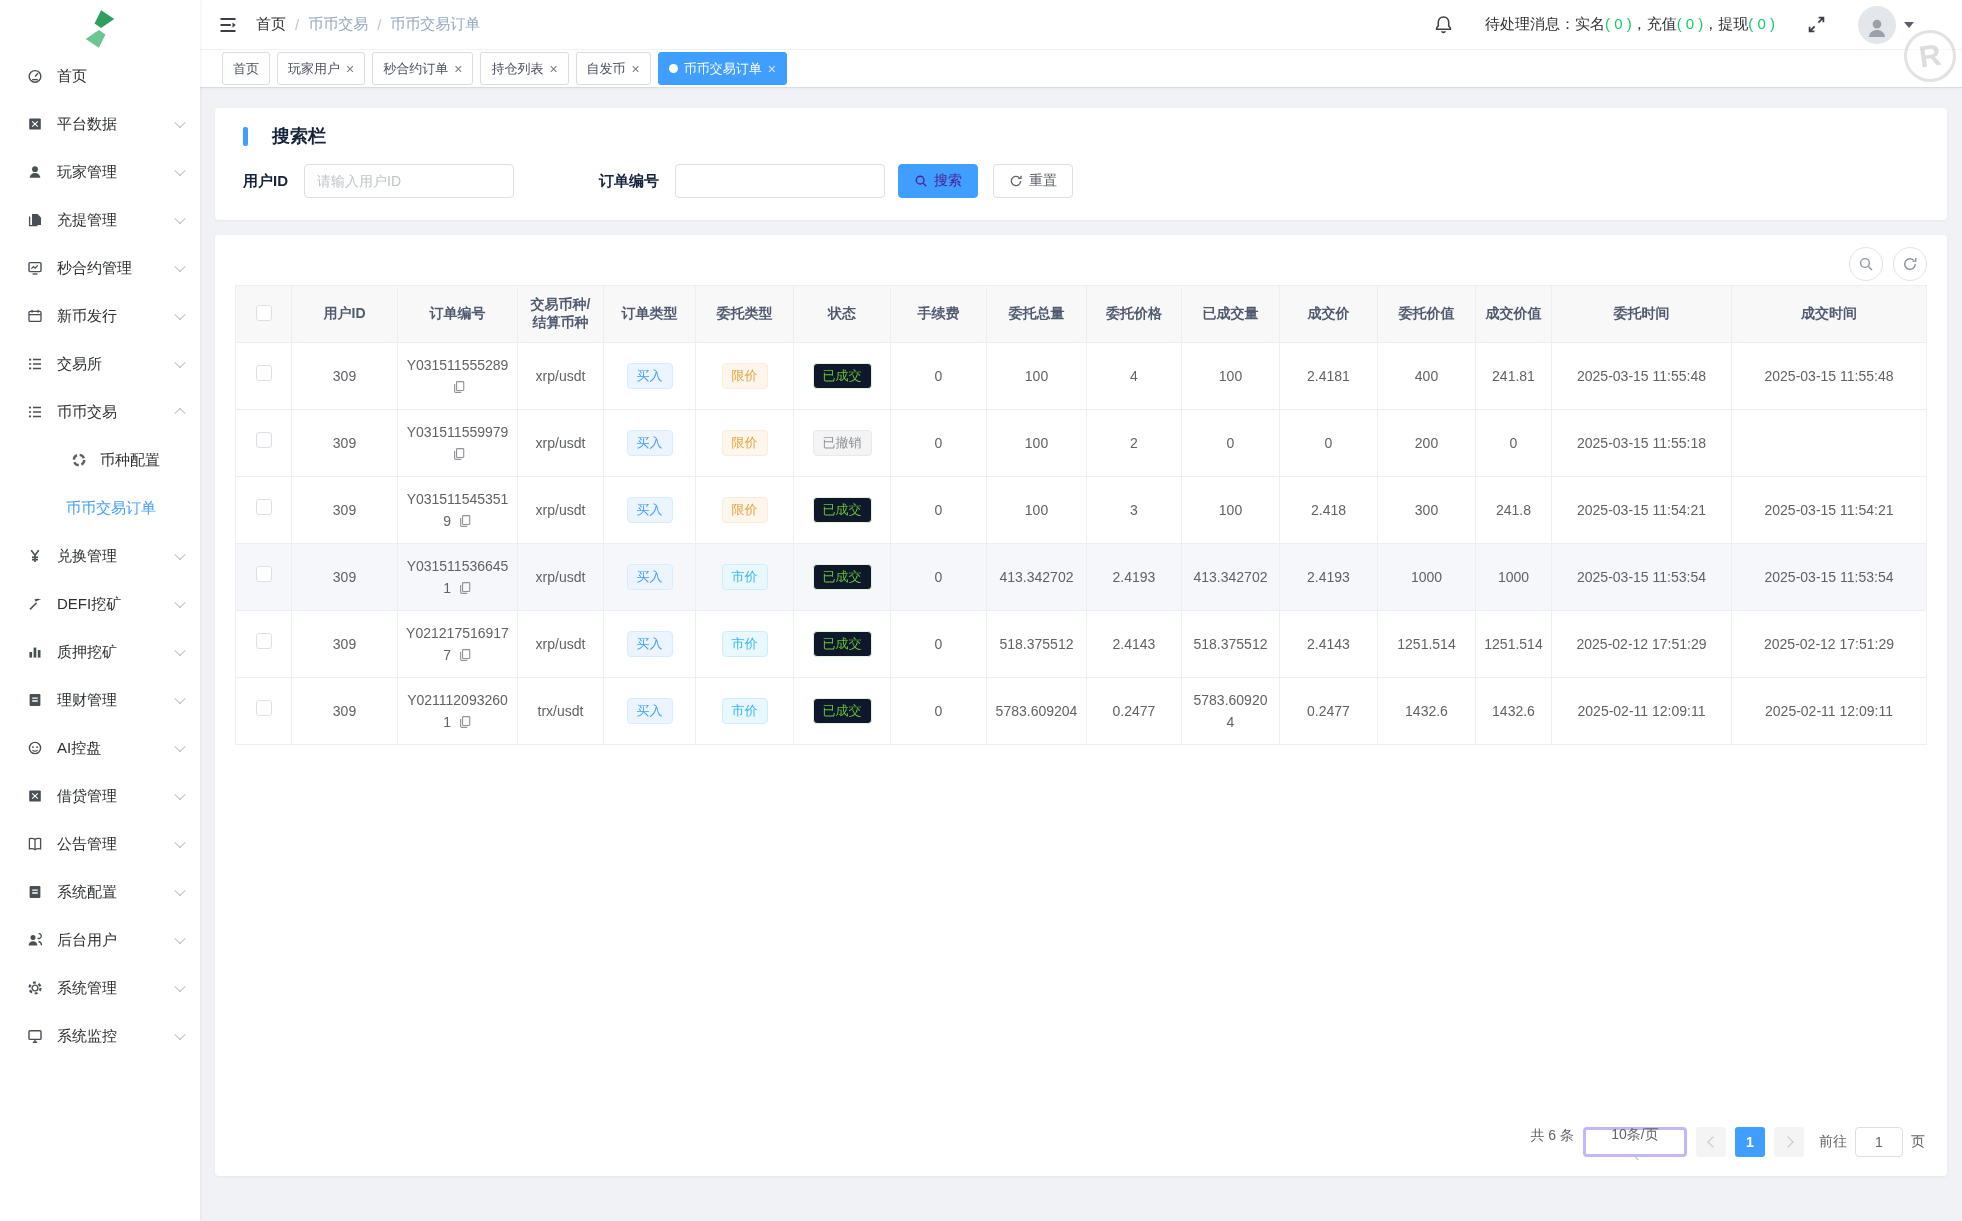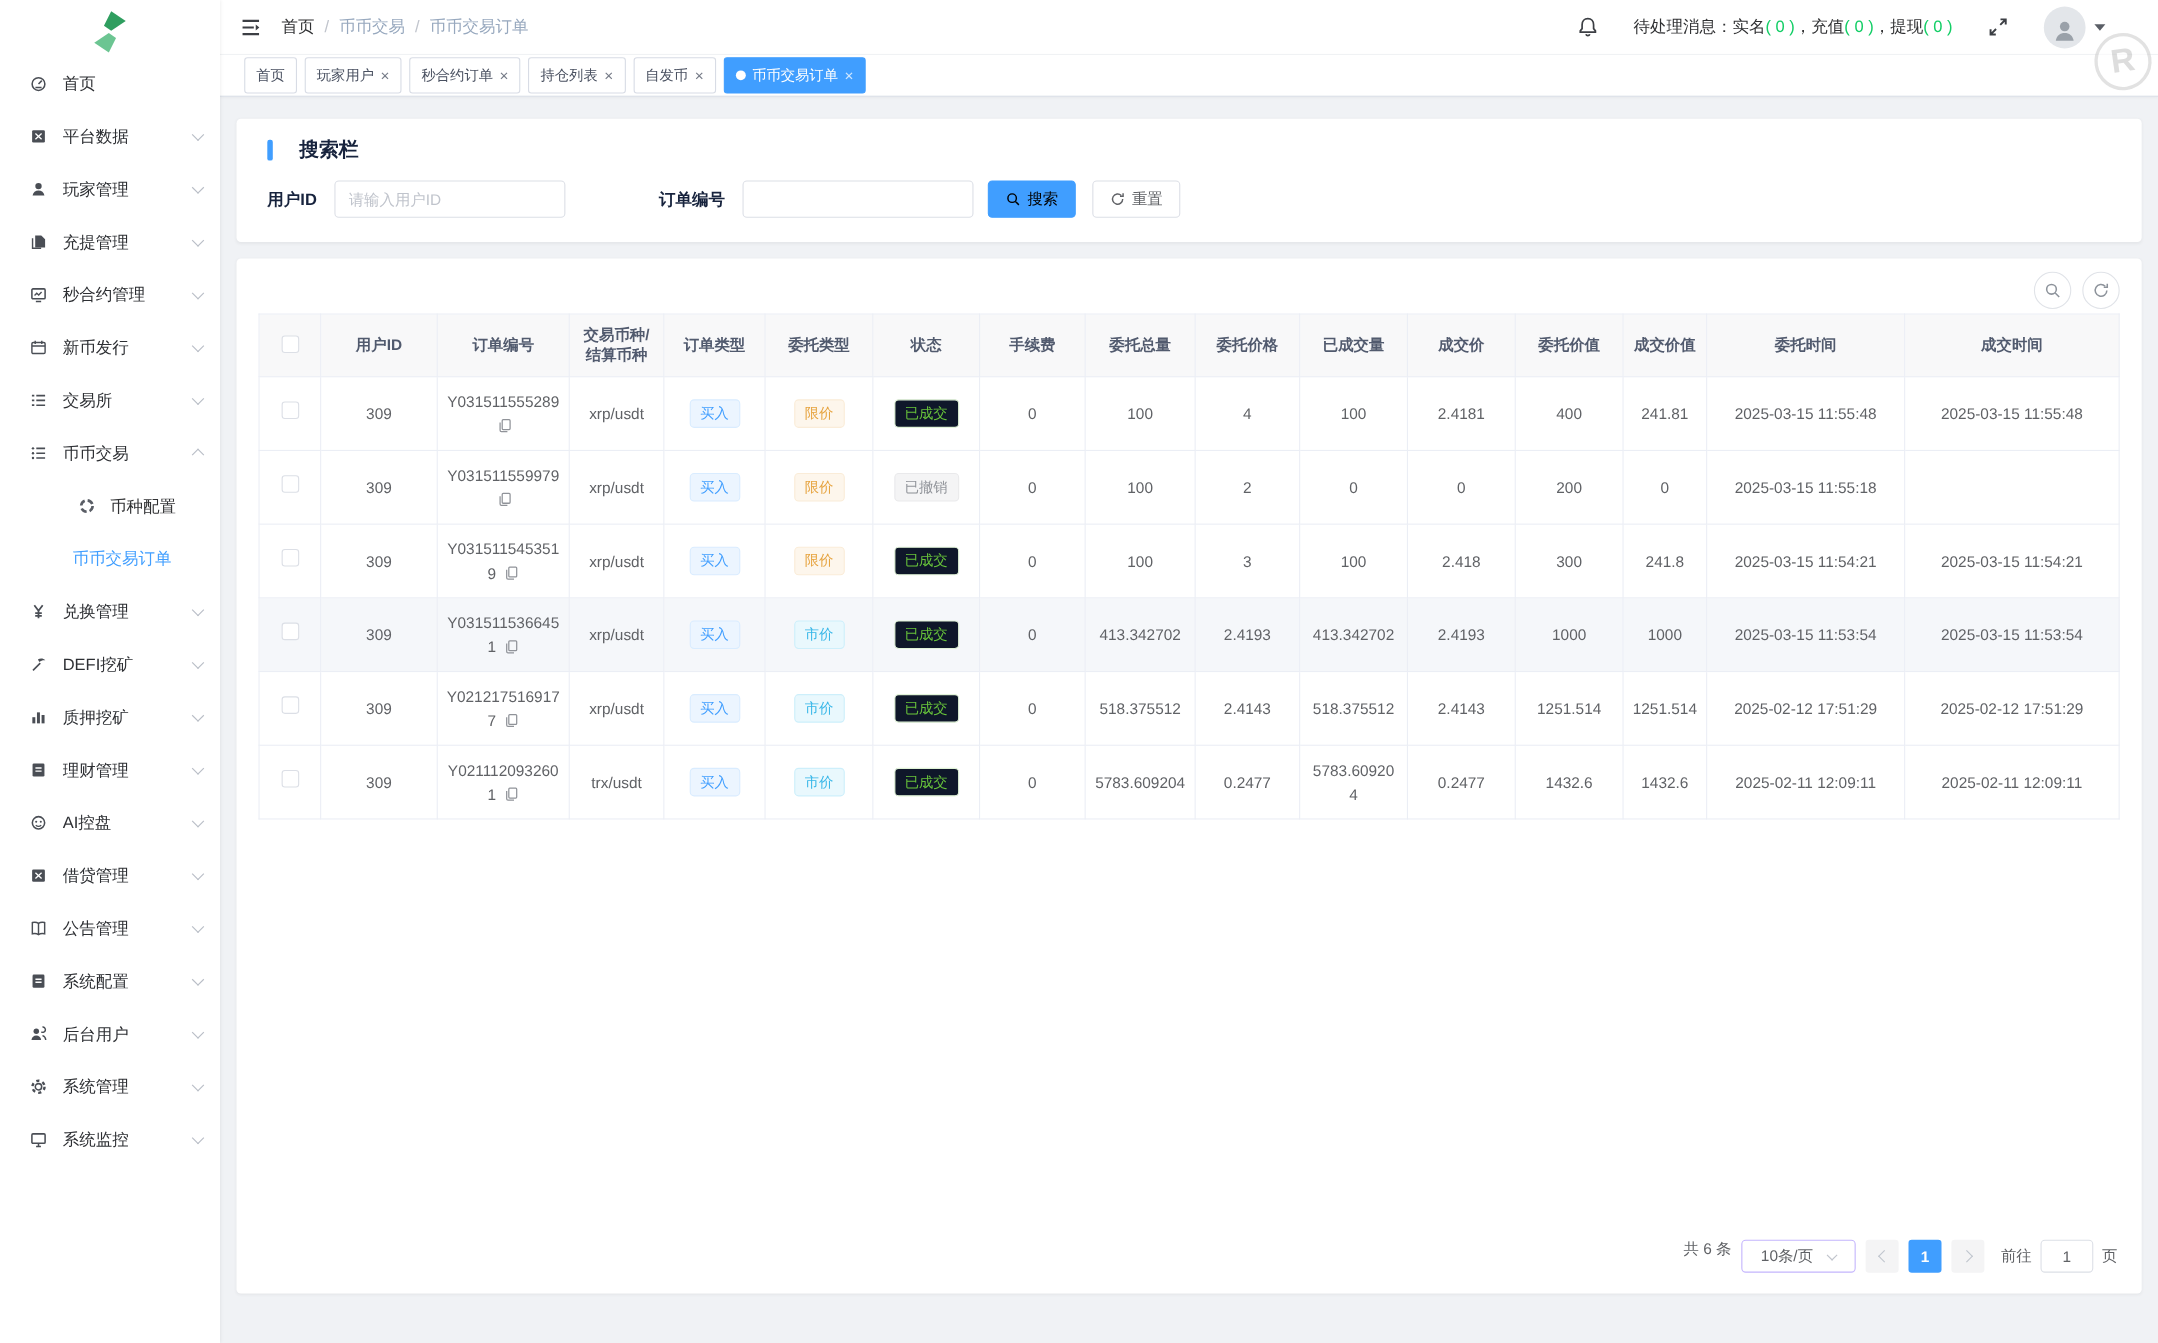--- a/index.html
+++ b/index.html
@@ -63,21 +63,21 @@
   .card-title{display:flex;align-items:center;gap:24px;font-size:18px;font-weight:bold;color:#17233d;margin-bottom:16px;}
   .title-bar{width:5px;height:19px;background:var(--accent);border-radius:2px;display:inline-block;}
   .search-row{display:flex;align-items:center;}
   .search-row label{font-size:15px;font-weight:bold;color:#17233d;}
   .inp{height:34px;border:1px solid #dcdfe6;border-radius:4px;padding:0 12px;font-size:14px;color:#606266;width:210px;outline:none;background:#fff;}
   .inp::placeholder{color:#c0c4cc;}
   .lbl-user{margin-right:16px;}
   .lbl-order{margin-left:85px;margin-right:16px;}
   .btn{height:34px;border-radius:4px;font-size:14px;display:inline-flex;align-items:center;gap:6px;padding:0 15px;cursor:pointer;border:1px solid #dcdfe6;background:#fff;color:#606266;font-family:inherit;}
   .btn svg{width:14px;height:14px;}
-  .btn.primary{background:var(--accent);border-color:var(--accent);color:#000000;margin-left:13px;}
+  .btn.primary{background:var(--accent);border-color:var(--accent);color:#4c1d95;margin-left:13px;}
   .btn.reset{margin-left:15px;}
 
   .table-card{margin-top:15px;flex:1;margin-bottom:45px;padding:12px 20px 15px;display:flex;flex-direction:column;min-height:0;}
   .card-tools{display:flex;justify-content:flex-end;gap:10px;margin-bottom:4px;}
   .tool-btn{width:34px;height:34px;border:1px solid #e0e3e8;border-radius:50%;display:inline-flex;align-items:center;justify-content:center;color:#8d939b;cursor:pointer;background:#fff;}
   .tool-btn svg{width:16px;height:16px;}
 
   table{border-collapse:collapse;table-layout:fixed;width:100%;font-size:14px;color:#606266;}
   th,td{border:1px solid #ebeef5;text-align:center;vertical-align:middle;padding:6px 8px;word-break:break-all;}
   thead th{height:57px;background:#f8f8f9;color:#515a6e;font-weight:bold;font-size:14px;}
@@ -87,21 +87,21 @@
   .copy{display:inline-flex;vertical-align:-2px;color:#909399;cursor:pointer;margin-left:3px;}
   .copy svg{width:14px;height:14px;}
   .tag{display:inline-block;height:26px;line-height:24px;padding:0 9px;border-radius:4px;font-size:13px;border:1px solid transparent;}
   .tag-buy{color:var(--accent);background:#ecf5ff;border-color:#d9ecff;}
   .tag-limit{color:var(--warning);background:#fdf6ec;border-color:#faecd8;}
   .tag-market{color:var(--market);background:#e9f8fd;border-color:#cdeffb;}
   .tag-success{color:var(--success);background:#0f172a;border-color:#e1f3d8;}
   .tag-cancel{color:var(--info);background:#f4f4f5;border-color:#e9e9eb;}
 
   .pagination{margin-top:auto;display:flex;align-items:flex-start;justify-content:flex-end;gap:9px;font-size:14px;color:#606266;padding:10px 2px 4px;}
-  .page-size{height:30px;min-width:104px;border:1px solid #c4b5fd;border-radius:4px;display:inline-flex;align-items:center;justify-content:center;gap:14px;padding:0 10px;color:#606266;cursor:pointer;background:#fff;}
+  .page-size{height:30px;min-width:104px;border:3px solid #c4b5fd;border-radius:4px;display:inline-flex;align-items:center;justify-content:center;gap:14px;padding:0 10px;color:#606266;cursor:pointer;background:#fff;flex-direction:column;}
   .sel-caret{width:7px;height:7px;border-right:1.4px solid #c0c4cc;border-bottom:1.4px solid #c0c4cc;transform:rotate(45deg) translate(-1px,-1px);}
   .page-btn{width:30px;height:30px;border-radius:3px;background:#f4f4f5;display:inline-flex;align-items:center;justify-content:center;cursor:pointer;position:relative;}
   .page-btn.current{background:var(--accent);color:#fff;font-weight:bold;}
   .pg-chev{width:8px;height:8px;border-right:1.6px solid #bfc5cd;border-bottom:1.6px solid #bfc5cd;}
   .pg-chev.left{transform:rotate(135deg);margin-left:3px;}
   .pg-chev.right{transform:rotate(-45deg);margin-right:3px;}
   .goto-wrap{display:flex;align-items:center;gap:8px;margin-left:6px;}
   .goto-input{width:48px;height:30px;border:1px solid #dcdfe6;border-radius:4px;text-align:center;font-size:14px;color:#606266;outline:none;}
 </style>
 </head>

